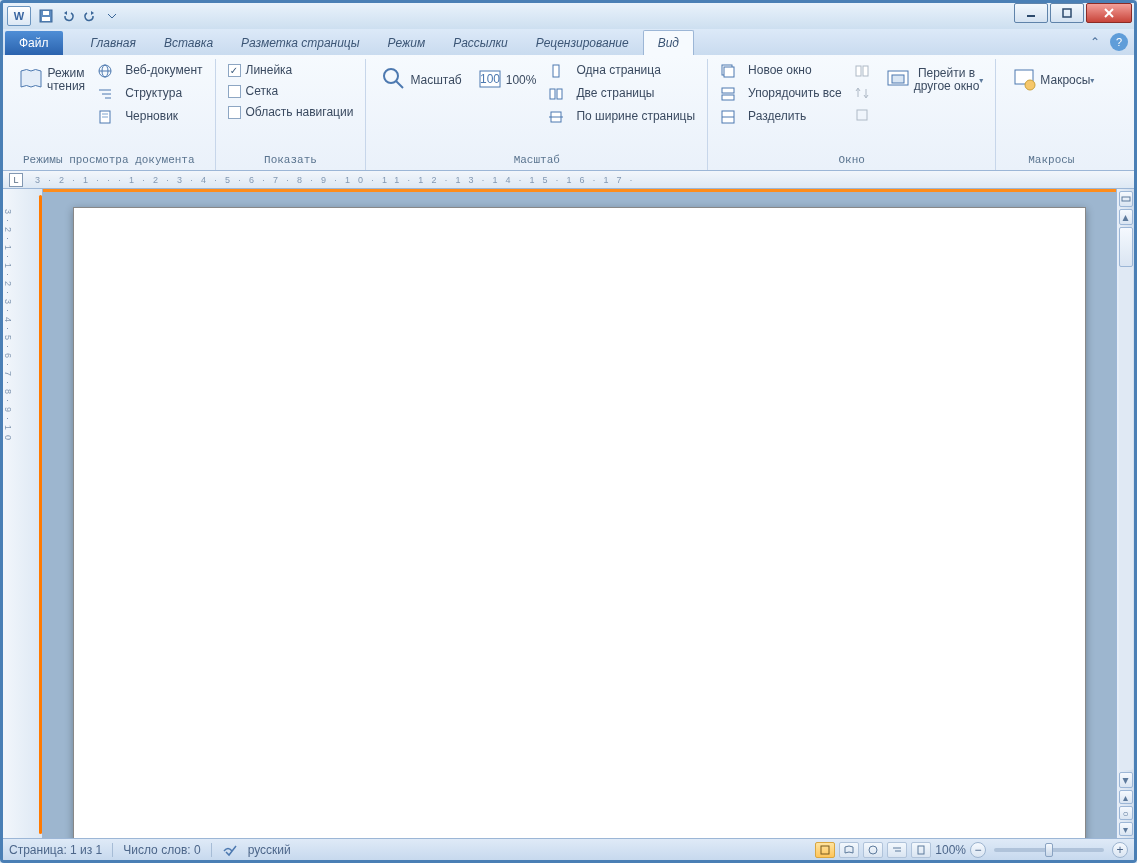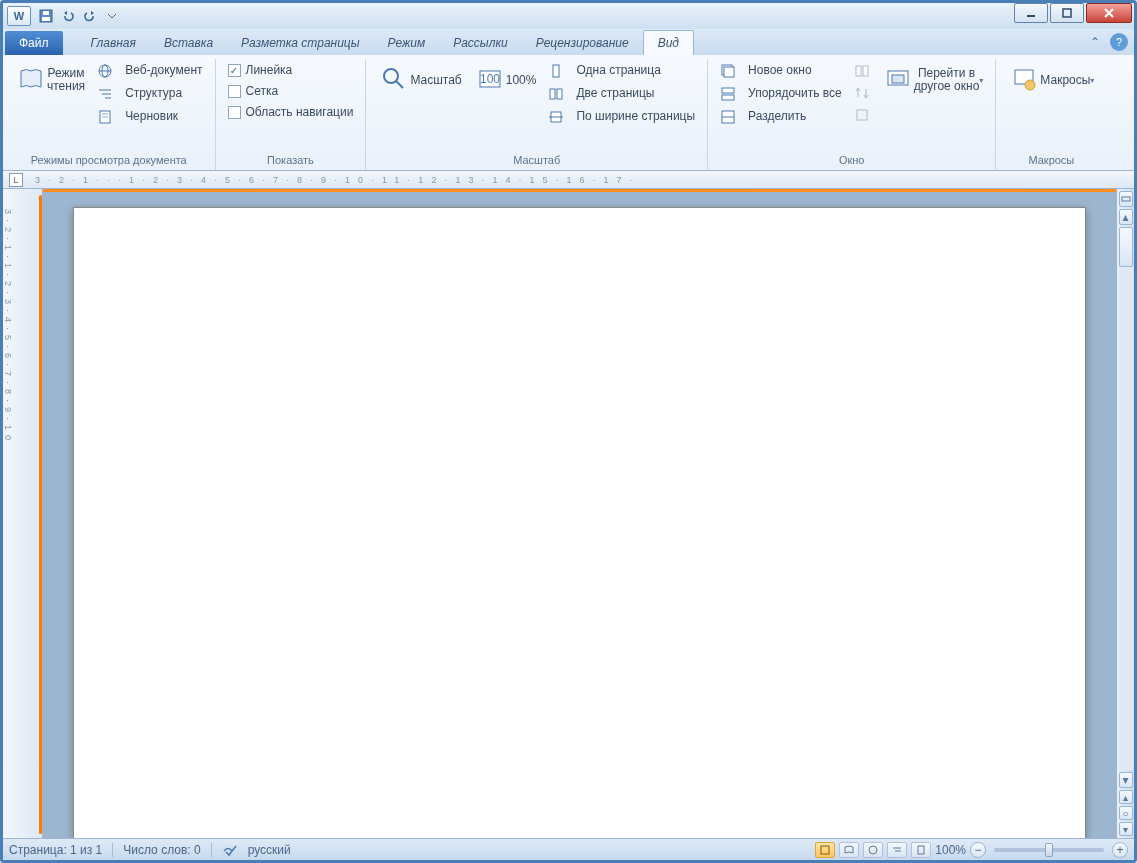--- a/index.html
+++ b/index.html
@@ -16,21 +16,21 @@
 .tabs { height: 26px; background: linear-gradient(#dce9f8,#c9dbef); display: flex; align-items: flex-end; padding-left: 2px; position: relative; }
 .tabs .file { background: linear-gradient(#4f8ed6,#2b63ae); color: #fff; padding: 5px 14px 5px; border-radius: 2px 2px 0 0; margin-right: 14px; }
 .tabs .tab { padding: 5px 14px; color: #3c5676; cursor: default; font-style: italic; }
 .tabs .tab.active { background: #f6fafe; border: 1px solid #9cb6d6; border-bottom: none; border-radius: 2px 2px 0 0; }
 .tabs .help { position: absolute; right: 6px; top: 4px; display: flex; gap: 6px; align-items: center; color: #4d729e; }
 .tabs .help span { width: 18px; height: 18px; display: flex; align-items: center; justify-content: center; }
 .tabs .help .circle { border-radius: 50%; background: #5f9dd9; color: #fff; font-size: 11px; }
 .ribbon { height: 116px; background: linear-gradient(#f6fafe,#eaf1fa); border-bottom: 1px solid #9cb6d6; display: flex; padding-top: 4px; }
 .group { border-right: 1px solid #c7d6ea; padding: 2px 8px 0; display: flex; flex-direction: column; }
 .group .body { flex: 1; display: flex; align-items: flex-start; gap: 4px; }
-.group .label { text-align: center; color: #5a748f; font-size: 11px; padding: 2px 0 4px; }
+.group .label { text-align: center; color: #5a748f; font-size: 11px; padding: 2px 0 4px; font-family: Liberation Mono, monospace; }
 .bigbtn { display: flex; flex-direction: row; align-items: center; padding: 2px 4px; min-width: 44px; border-radius: 3px; }
 .bigbtn.active { background: linear-gradient(#ffe9a9,#ffc75a); border: 1px solid #dca336; }
 .bigbtn .ico { width: 32px; height: 32px; margin-bottom: 2px; display: flex; align-items: center; justify-content: center; }
 .bigbtn .txt { text-align: center; line-height: 13px; color: #3a4a60; white-space: pre-line; }
 .col { display: flex; flex-direction: column; gap: 3px; }
 .smallbtn { display: flex; gap: 12px; padding: 2px 4px; color: #3a4a60; white-space: nowrap; }
 .smallbtn .ico { width: 16px; height: 16px; display: flex; align-items: center; justify-content: center; }
 .chk { display: flex; align-items: center; gap: 5px; padding: 2px 4px; color: #3a4a60; }
 .chkbox { width: 13px; height: 13px; border: 1px solid #8da6c3; background: #fff; display: flex; align-items: center; justify-content: center; color: #3a5a7c; font-size: 10px; }
 .ruler-h { height: 18px; background: linear-gradient(#f2f6fb,#dde8f4); border-bottom: 1px solid #9cb6d6; display: flex; align-items: center; padding-left: 40px; color: #8298b2; font-size: 9px; letter-spacing: 8px; overflow: hidden; }

